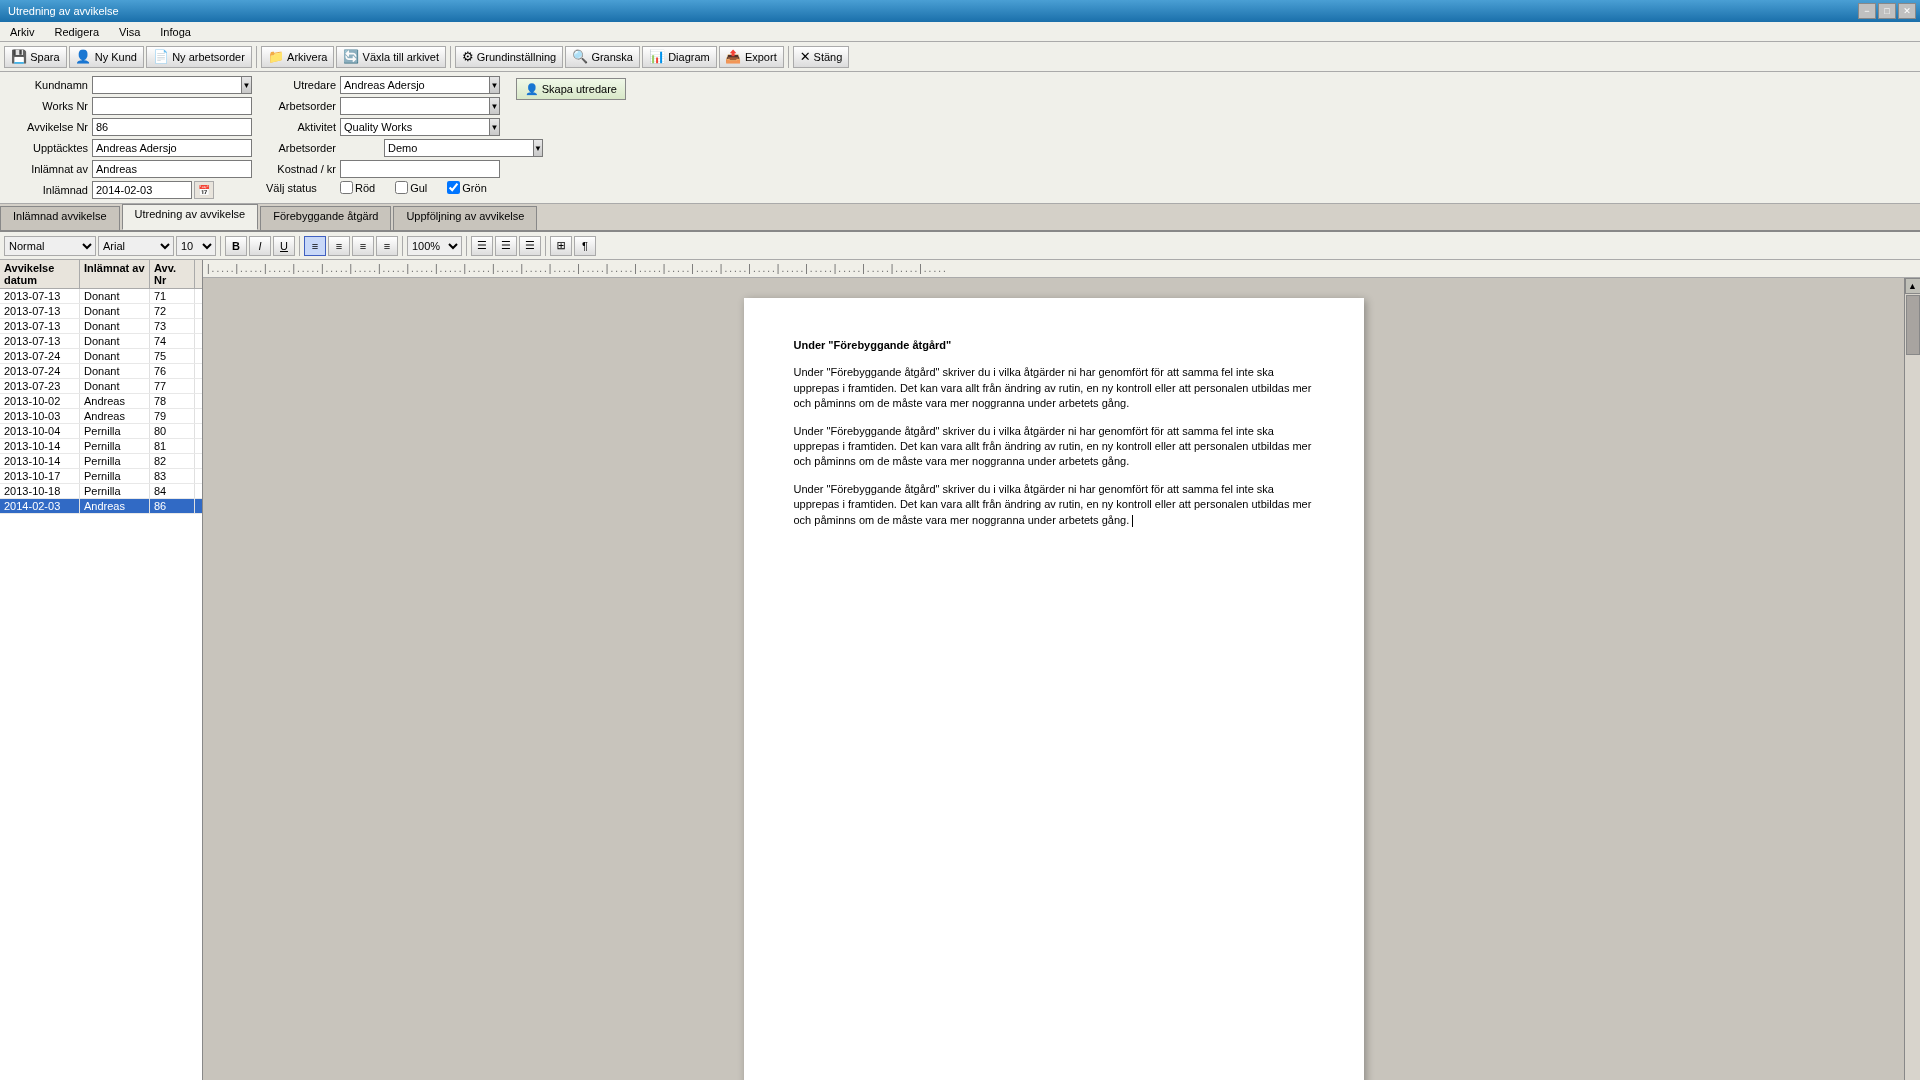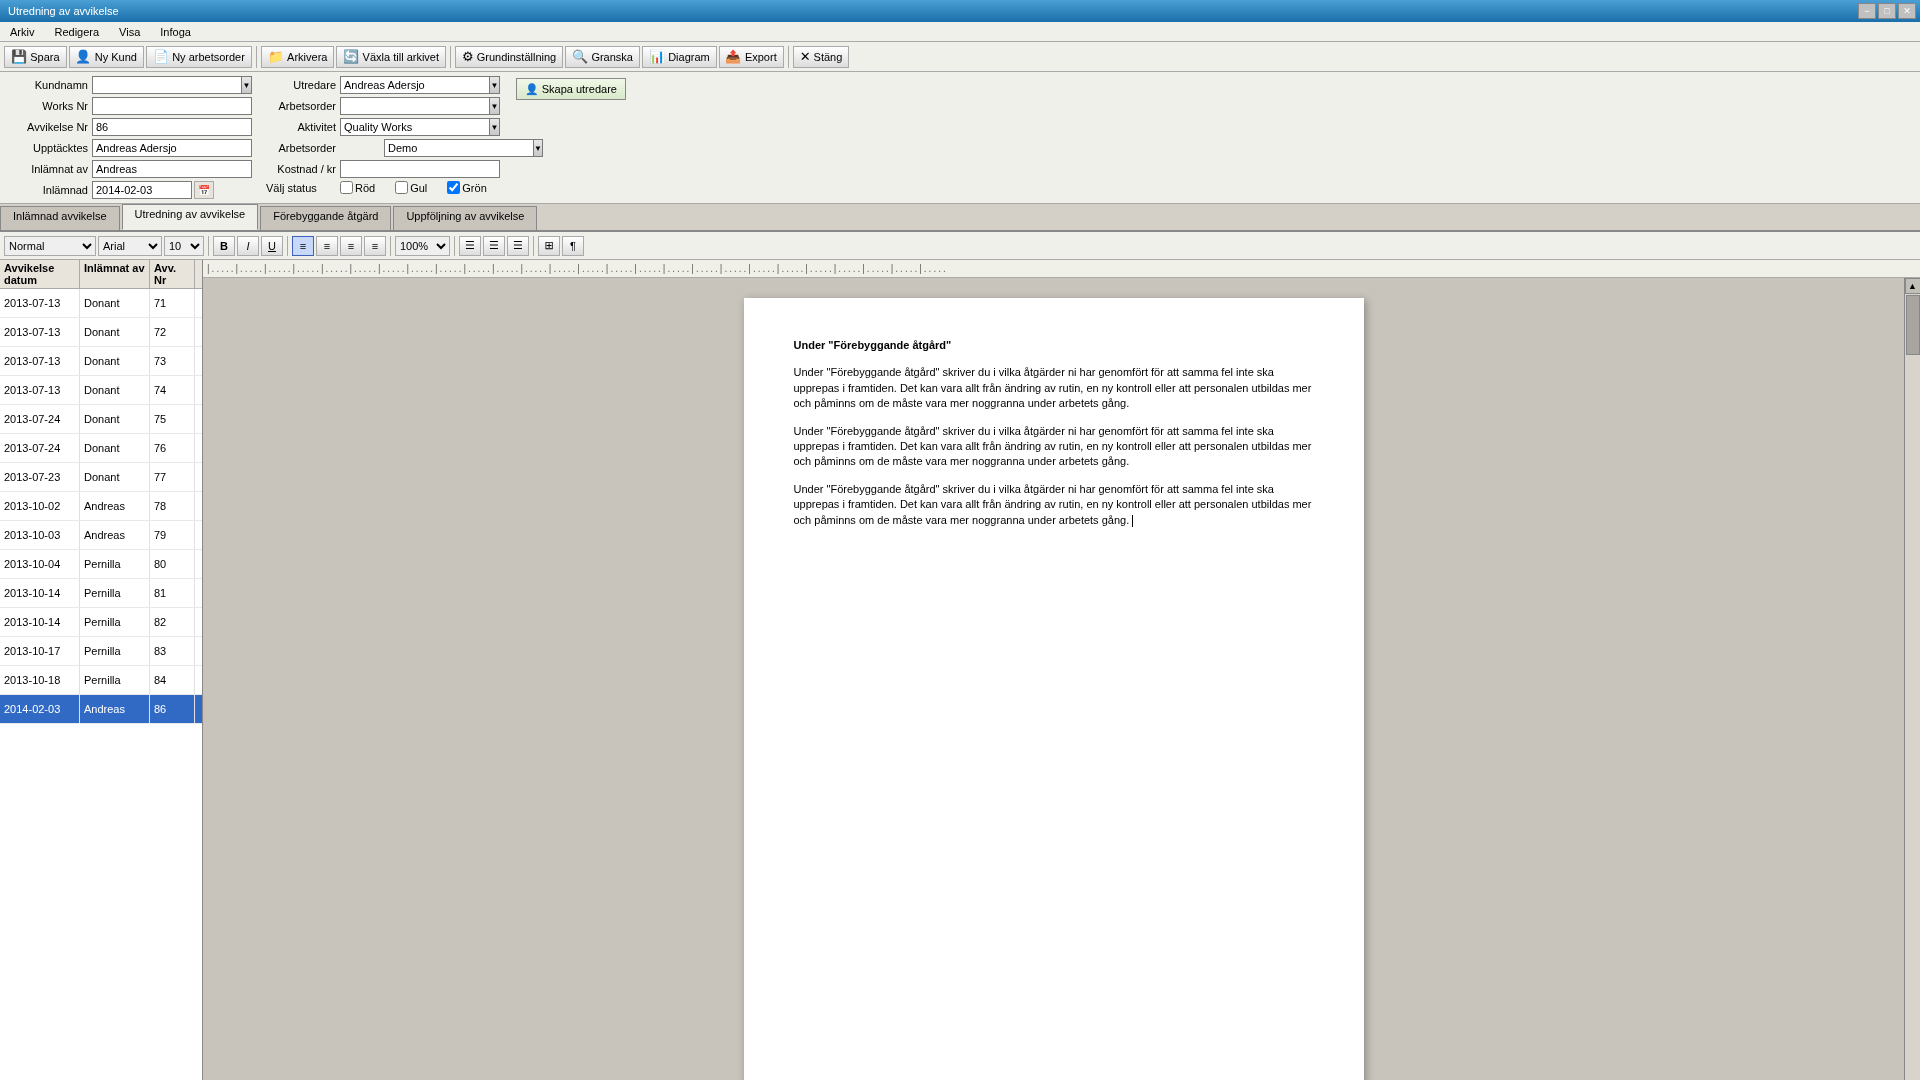--- a/index.html
+++ b/index.html
@@ -175,21 +175,21 @@
       font-weight: bold;
     }
     .list-row {
       display: grid;
       grid-template-columns: 80px 70px 45px;
       border-bottom: 1px solid #e8e8e8;
       cursor: pointer;
     }
     .list-row.selected { background: #316ac5; color: white; }
     .list-cell {
-      padding: 8px 4px;
+      padding: 1px 4px;
       border-right: 1px solid #e0e0e0;
       font-size: 11px;
       overflow: hidden;
     }
 
     
     .editor-area {
       flex: 1;
       display: flex;
       flex-direction: column;
@@ -405,21 +405,21 @@
   </div>
   <div class="tab">
     <span>Uppföljning av avvikelse</span>
   </div>
 </div>
 
 <div class="format-bar">
   <select class="fmt-select" style="width:92px;">
     <option>Normal</option>
   </select>
-  <select class="fmt-select" style="width:64px;">
+  <select class="fmt-select" style="width:76px;">
     <option>Arial</option>
   </select>
   <select class="fmt-select" style="width:40px;">
     <option>10</option>
   </select>
   <div class="fmt-sep"></div>
   <button class="fmt-btn" style="font-weight:bold;">B</button>
   <button class="fmt-btn" style="font-style:italic;">I</button>
   <button class="fmt-btn" style="text-decoration:underline;">U</button>
   <div class="fmt-sep"></div>

